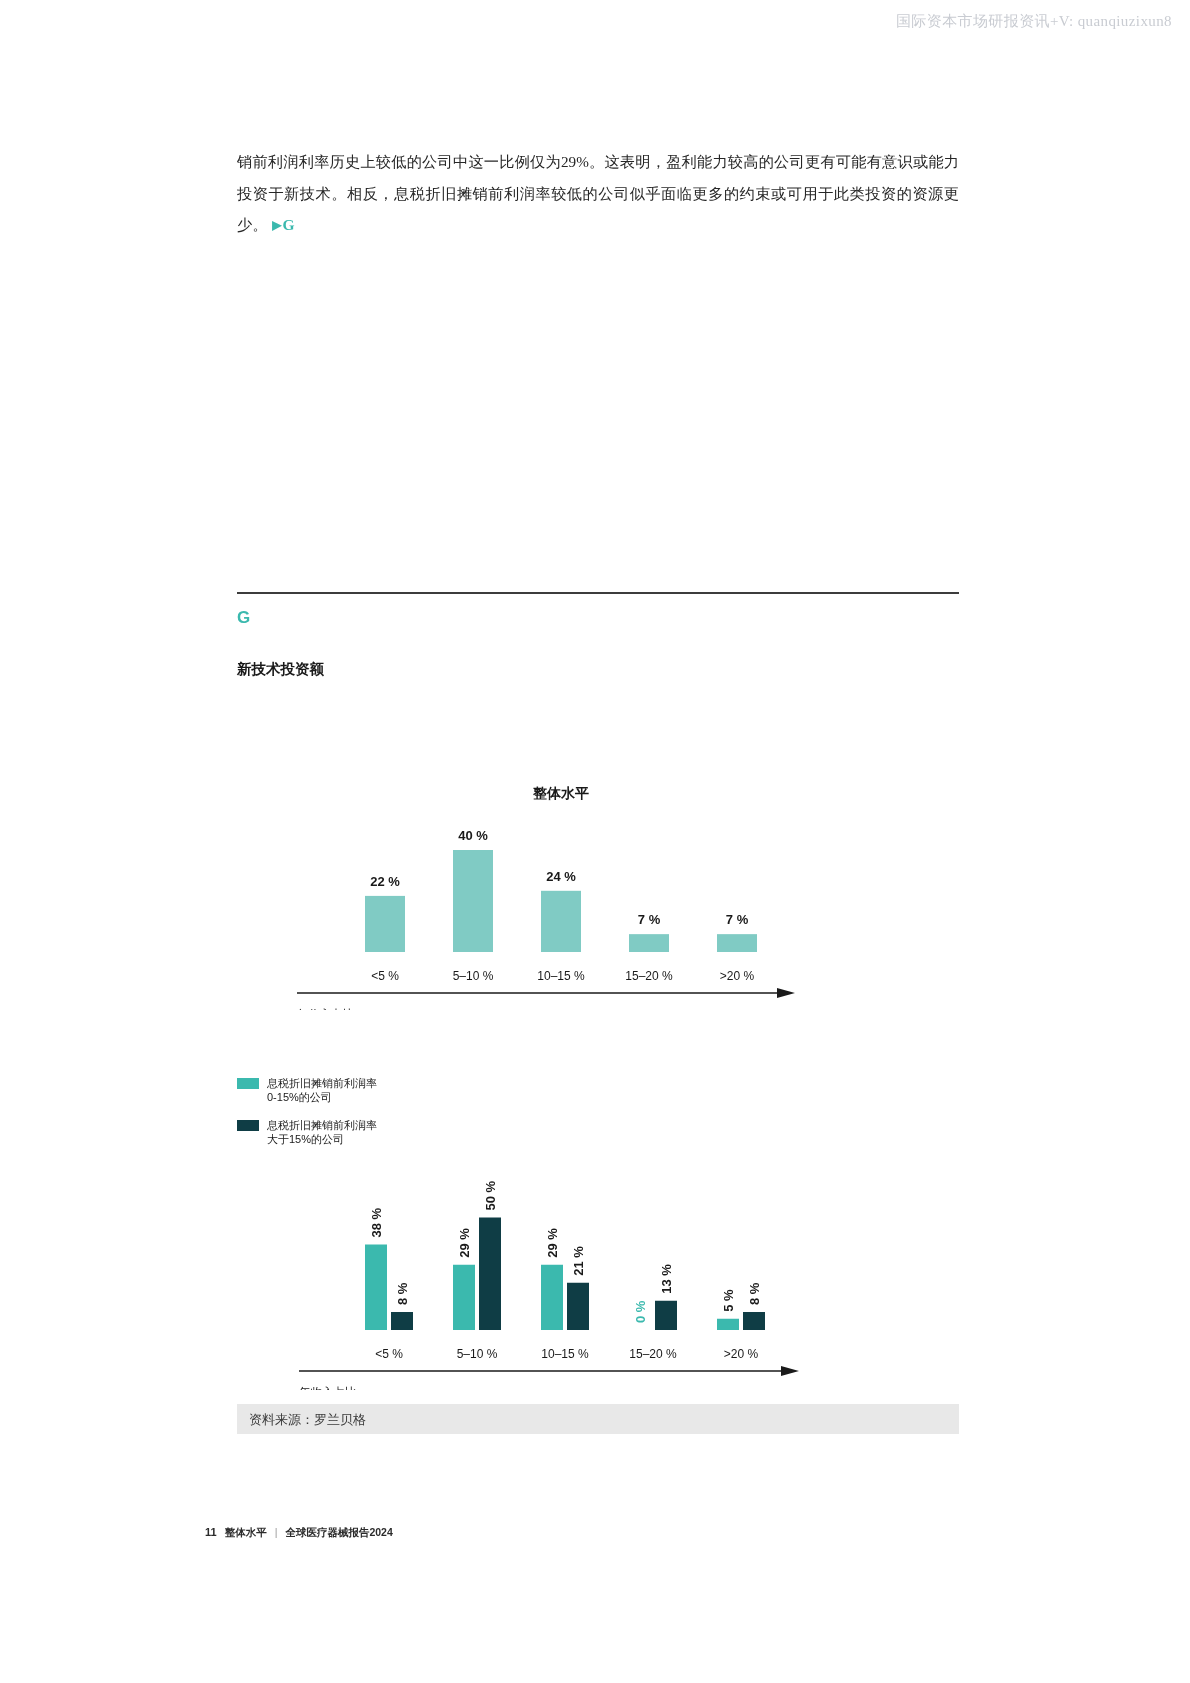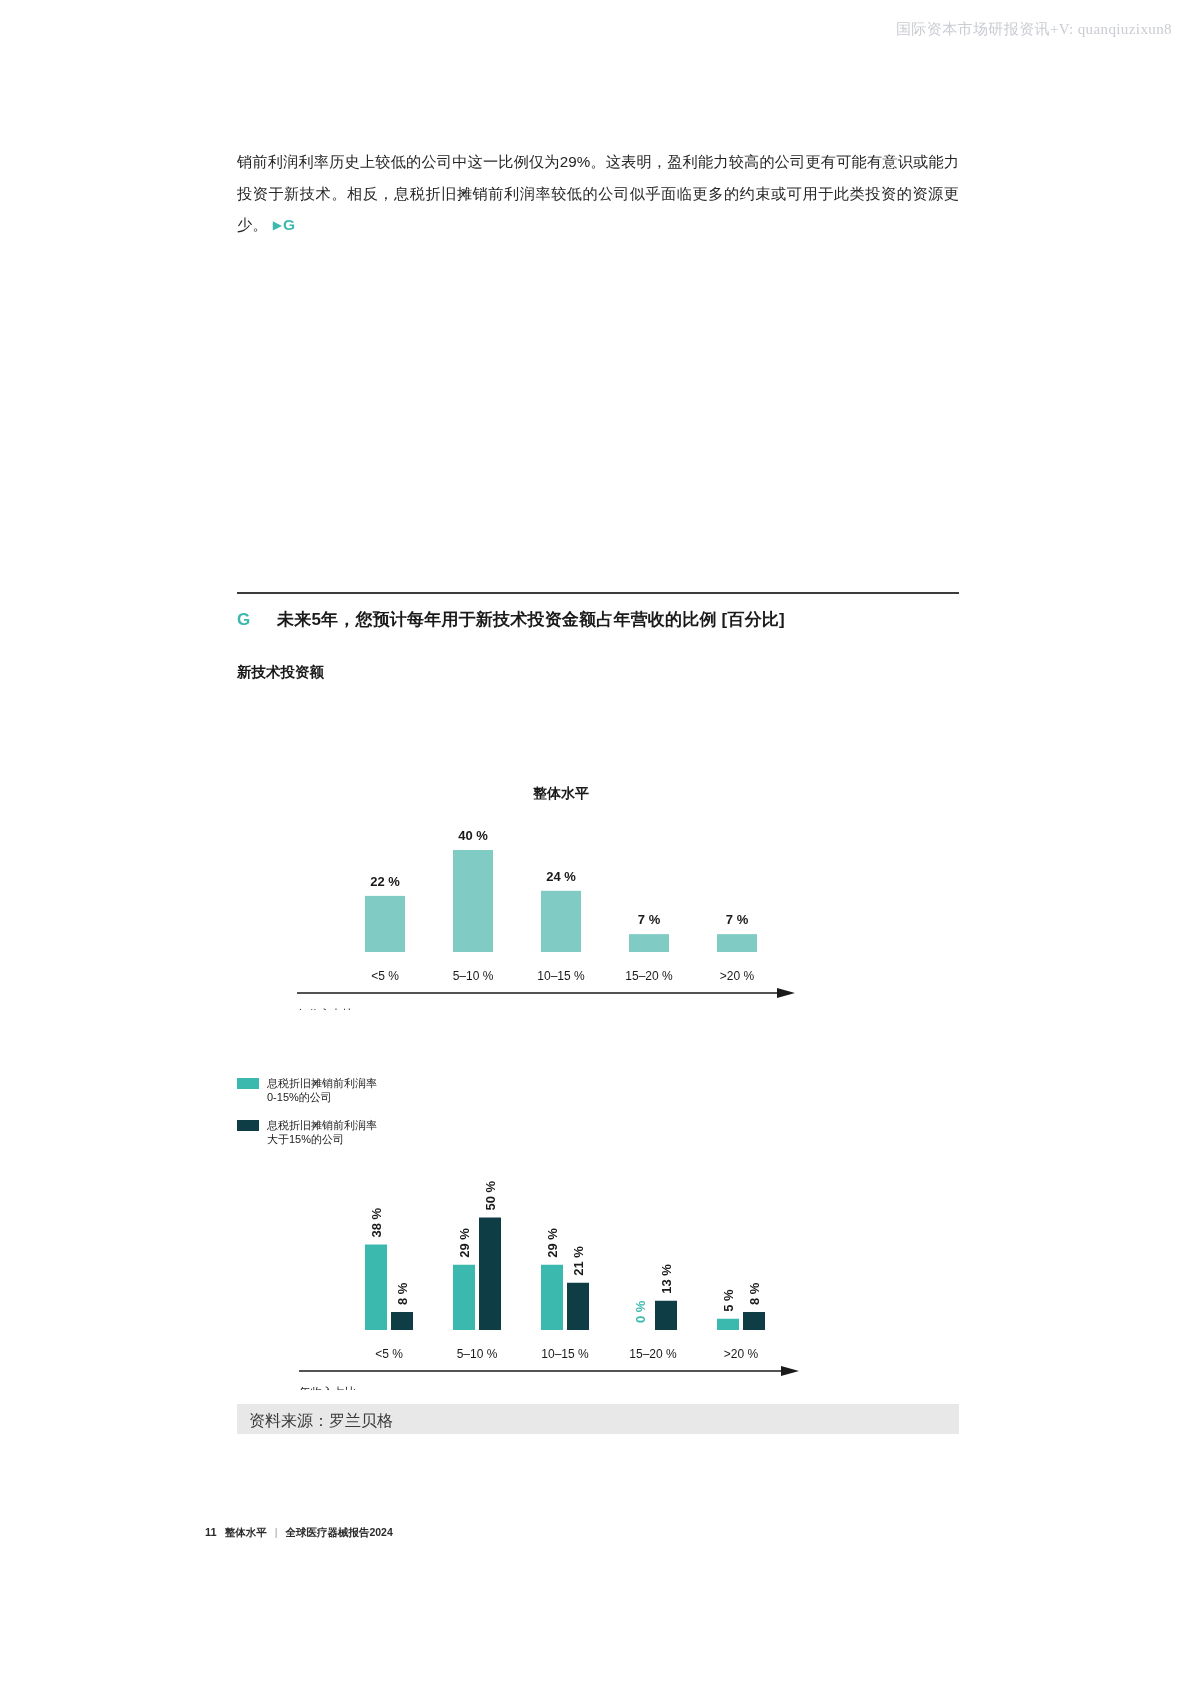--- a/index.html
+++ b/index.html
@@ -8,28 +8,28 @@
     background:#ffffff;
     font-family:"Liberation Sans","DejaVu Sans",sans-serif;
     color:#1a1a1a;
     position:relative;
     overflow:hidden;
   }
   .page{position:relative;width:1190px;height:1683px;}
 
   
   .watermark{
-    position:absolute;top:20px;right:18px;
+    position:absolute;top:12px;right:18px;
     font-family:"Liberation Serif","DejaVu Serif",serif;
     font-size:15px;color:#c9ccd2;letter-spacing:.4px;white-space:nowrap;
   }
 
   
   .body-copy{
-    position:absolute;left:237px;top:146px;width:722px;
+    position:absolute;left:237px;top:146px;width:722px;font-family:Liberation Serif, serif;
   }
   .para{
     font-size:15.2px;line-height:31.5px;color:#262626;
     text-align:justify;text-justify:inter-character;
     margin:0 0 0 0;
   }
   .para + .para{margin-top:0;}
   .indent{text-indent:2em;}
   .ref{
     color:#3bb9ae;font-weight:700;white-space:nowrap;
@@ -55,21 +55,21 @@
   .chart2{position:absolute;left:237px;top:1060px;width:722px;height:330px;}
 
   svg{display:block;}
 
   
   .source-bar{
     position:absolute;left:237px;top:1404px;width:722px;height:30px;
     background:#e8e8e8;
   }
   .source-text{
-    position:absolute;left:12px;top:7px;font-size:16px;color:#3a3a3a;
+    position:absolute;left:12px;top:7px;font-size:13px;color:#3a3a3a;
   }
 
   
   .footer{
     position:absolute;left:205px;top:1526px;
     display:flex;align-items:baseline;gap:8px;
     font-size:10.5px;color:#2b2b2b;justify-content:center;
   }
   .footer .pgnum{font-weight:700;font-size:11px;}
   .footer .brand{font-weight:700;}
@@ -83,21 +83,20 @@
   <div class="watermark">国际资本市场研报资讯+V: quanqiuzixun8</div>
 
   <div class="body-copy">
     <p class="para"><span>销前利润利率历史上较低的公司中这一比例仅为29%。这表明，盈利能力较高的公司更有可能有意识或能力投资于新技术。相反，息税折旧摊销前利润率较低的公司似乎面临更多的约束或可用于此类投资的资源更少。</span><span class="ref">&nbsp;<span class="tri">▶</span><span>G</span></span></p>
   </div>
 
   <div class="exhibit">
     <div class="ex-rule"></div>
     <div class="ex-head">
       <div class="ex-letter">G</div>
-      <div class="ex-title">未来5年，您预计每年用于新技术投资金额占年营收的比例 [百分比]</div>
     </div>
     <div class="ex-sub">新技术投资额</div>
   </div>
 
   <div class="chart1">
     <svg id="svg-chart1" width="722" height="250" viewBox="0 0 722 250">
         <g>
           <rect x="128" y="135.9" width="40" height="56.099999999999994" fill="#80cbc4"></rect>
           <text x="148" y="125.9" text-anchor="middle" font-size="13" font-weight="700" font-family="&quot;Liberation Sans&quot;,sans-serif" fill="#1a1a1a">22 %</text>
         </g>

